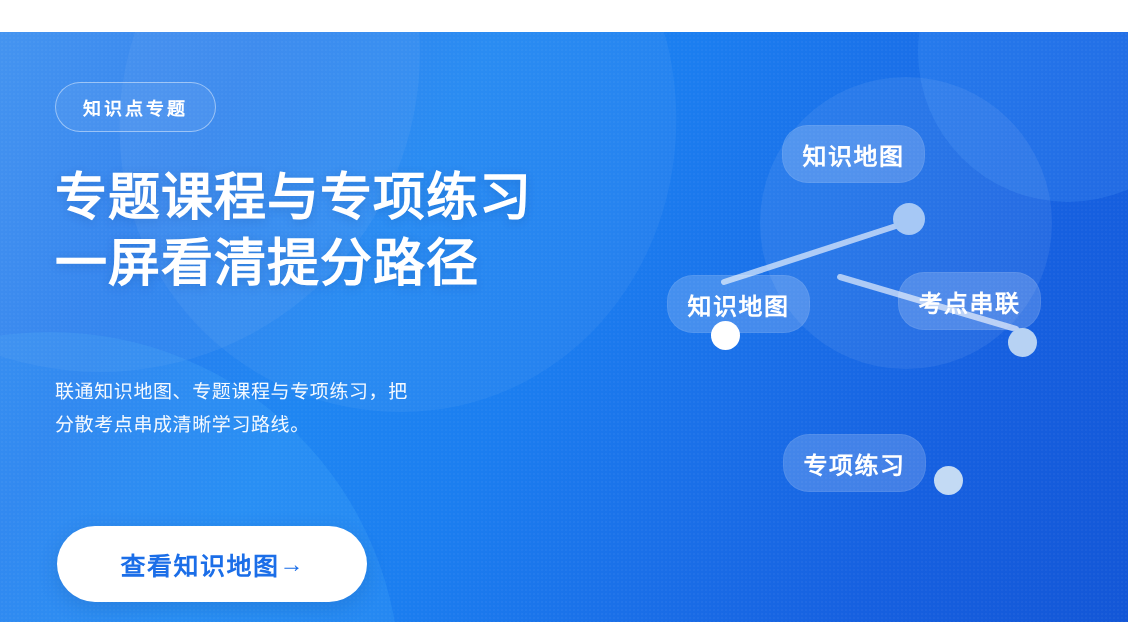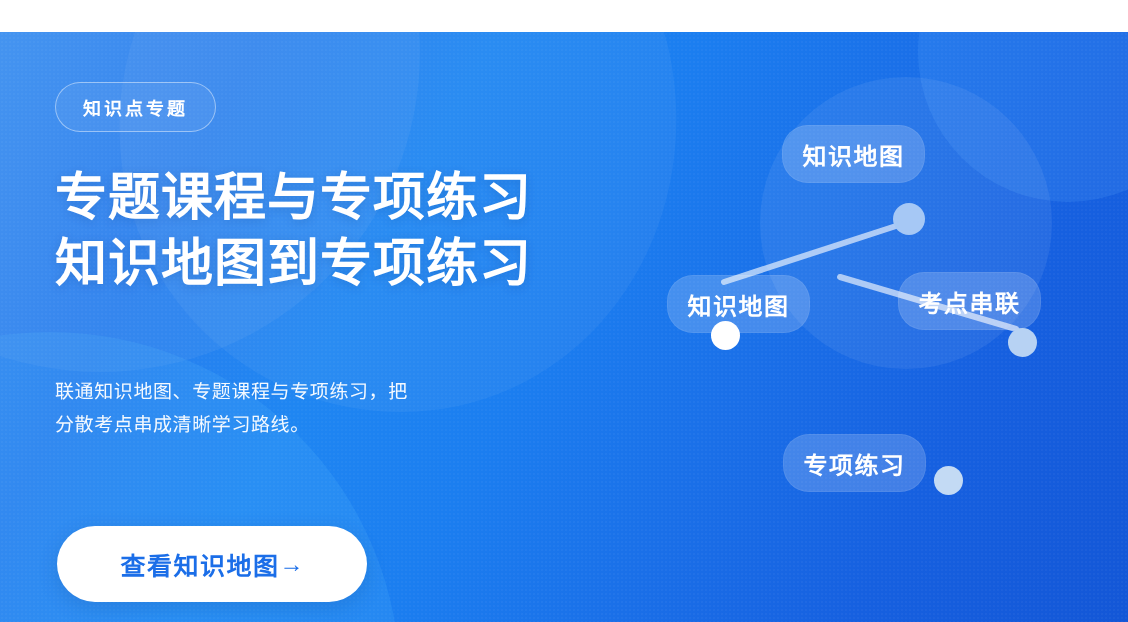--- a/index.html
+++ b/index.html
@@ -229,21 +229,21 @@
     <div class="bg-bigcircle"></div>
     <div class="bg-noise"></div>
   </div>
 
   <div class="content">
 
     <div class="badge">知识点专题</div>
 
     <h1 class="headline">
       <span class="line">专题课程与专项练习</span>
-      <span class="line">知识地图到专项练习</span>
+      <span class="line">一屏看清提分路径</span>
     </h1>
 
     <p class="subtext">
       <span class="line">联通知识地图、专题课程与专项练习，把</span>
       <span class="line">分散考点串成清晰学习路线。</span>
     </p>
 
     <button class="cta">
       <span class="cta-label">查看知识地图</span>
       <span class="cta-arrow">→</span>

